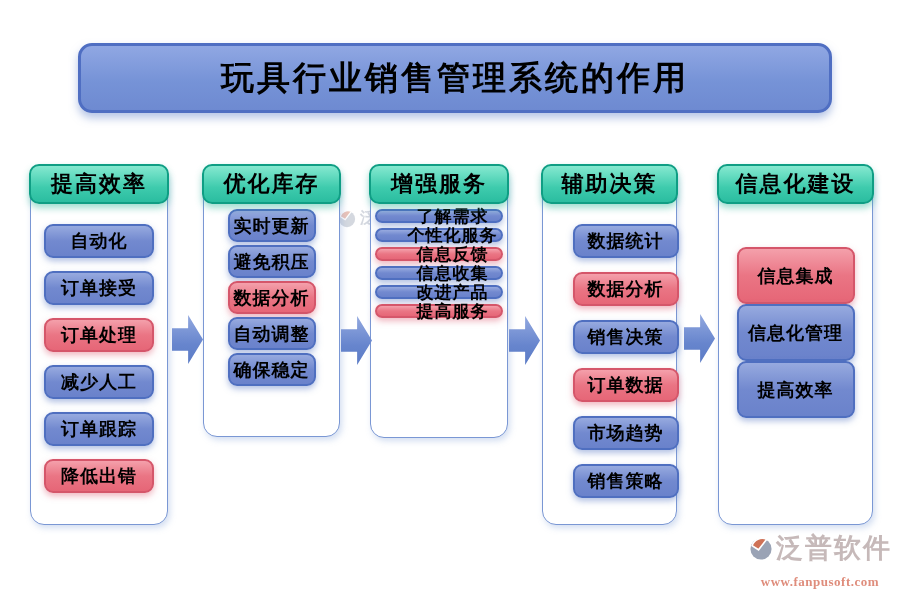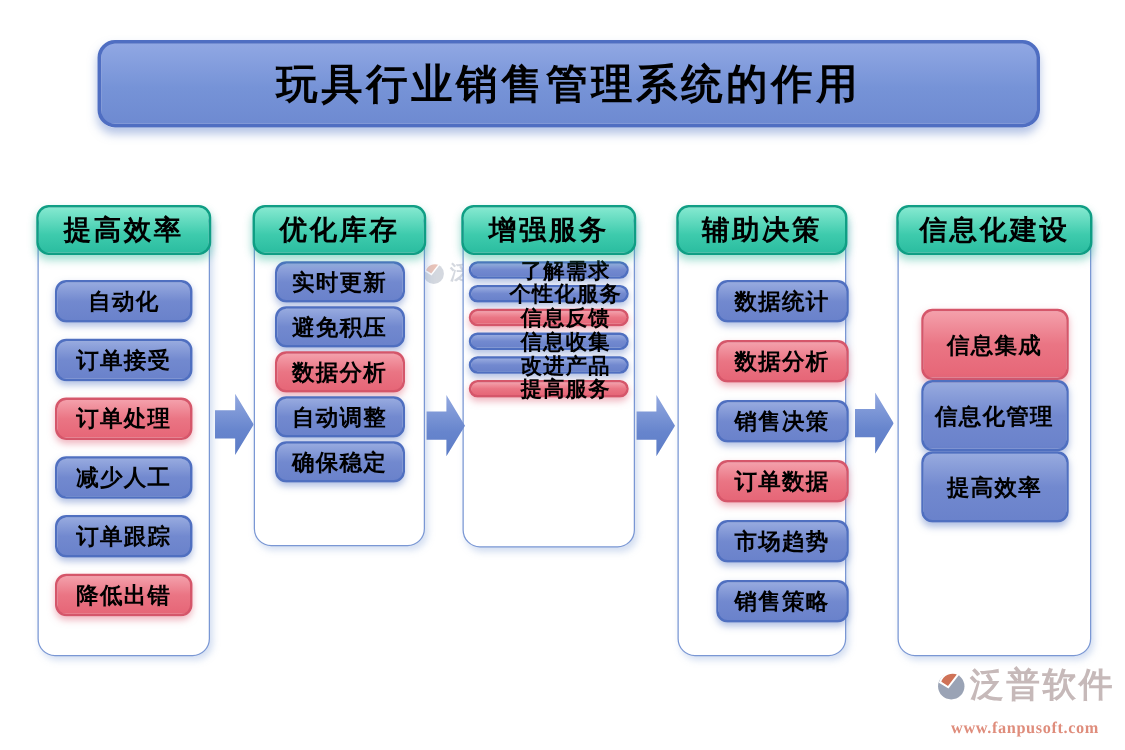--- a/index.html
+++ b/index.html
@@ -2,21 +2,21 @@
 <html><head>
 <meta charset="utf-8">
 <style>
   html,body{margin:0;padding:0;background:#fff;}
   .canvas{
     position:relative;width:900px;height:600px;background:#ffffff;overflow:hidden;
     font-family:"Liberation Serif","DejaVu Serif",serif;color:#000;
   }
   
   .title{
-    position:absolute;left:78px;top:32px;width:754px;height:70px;box-sizing:border-box;
+    position:absolute;left:78px;top:43px;width:754px;height:70px;box-sizing:border-box;
     display:flex;align-items:center;justify-content:center;
     font-size:33px;font-weight:bold;letter-spacing:3px;
     background:linear-gradient(180deg,#90a7e3 0%,#7693d7 55%,#6e8ad1 100%);
     border:3px solid #4f6ec2;border-radius:14px;
     box-shadow:0 5px 8px rgba(110,140,205,.5);
   }
   
   .column{
     position:absolute;top:167px;background:#fff;box-sizing:border-box;
     border:1.6px solid #7a97d4;border-radius:14px;
@@ -42,21 +42,21 @@
   .c1 .items{padding-top:56px;gap:13px;}
   .c2 .items{padding-top:41px;gap:3px;}
   .c3 .items{padding-top:41px;gap:5px;}
   .c4 .items{padding-top:56px;gap:14px;}
   .c5 .items{padding-top:79px;text-align:right;}
   .item{
     display:flex;align-items:center;justify-content:center;flex:0 0 auto;
     font-weight:bold;letter-spacing:1px;border-radius:9px;box-sizing:border-box;
   }
   .c1 .item{width:110px;height:34px;font-size:18px;}
-  .c2 .item{width:104px;height:33px;font-size:18px;}
+  .c2 .item{width:88px;height:33px;font-size:18px;}
   .c3 .item{width:128px;height:14px;font-size:17px;padding-left:27px;}
   .c4 .item{width:106px;height:34px;font-size:18px;margin-left:32px;}
   .c5 .item{width:118px;height:57px;font-size:18px;}
   .item.blue{
     background:linear-gradient(180deg,#97aadf 0%,#7289cf 50%,#6a82cb 100%);
     border:2px solid #4f6fc0;box-shadow:0 3px 6px rgba(100,130,200,.5);
   }
   .item.red{
     background:linear-gradient(180deg,#f4a0ab 0%,#ea7584 50%,#e66677 100%);
     border:2px solid #d5566a;box-shadow:0 3px 6px rgba(225,110,130,.5);

